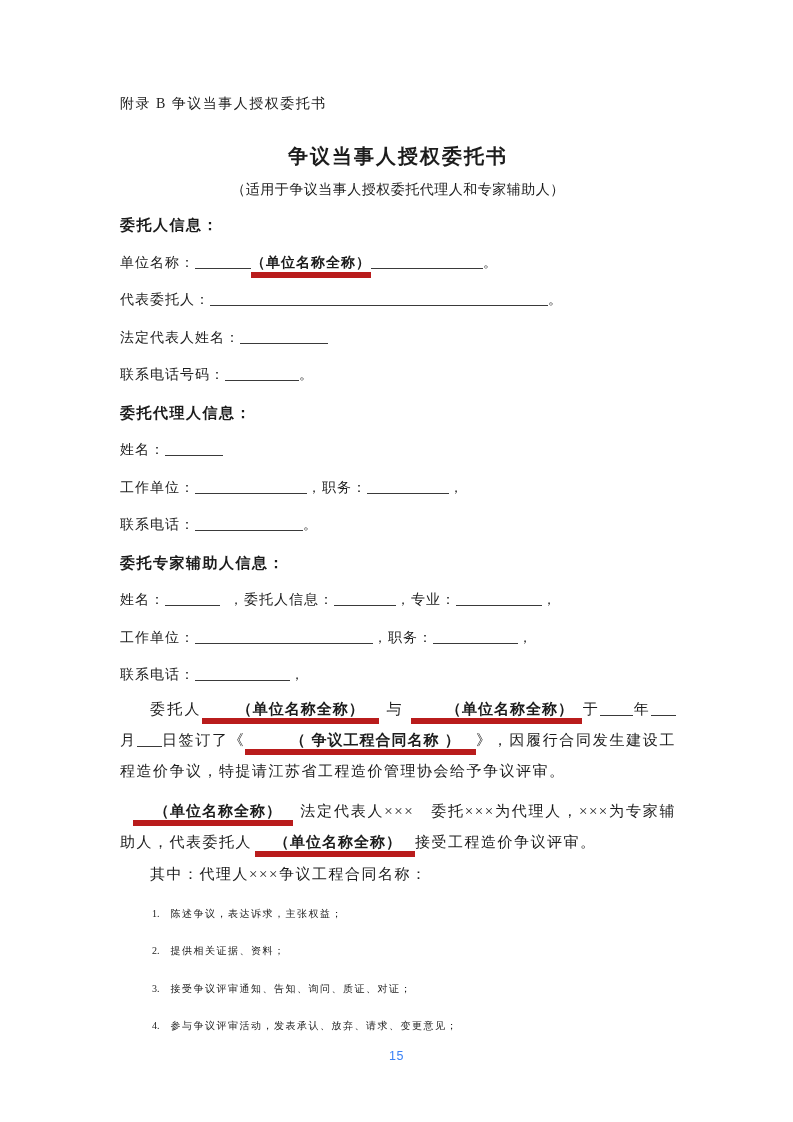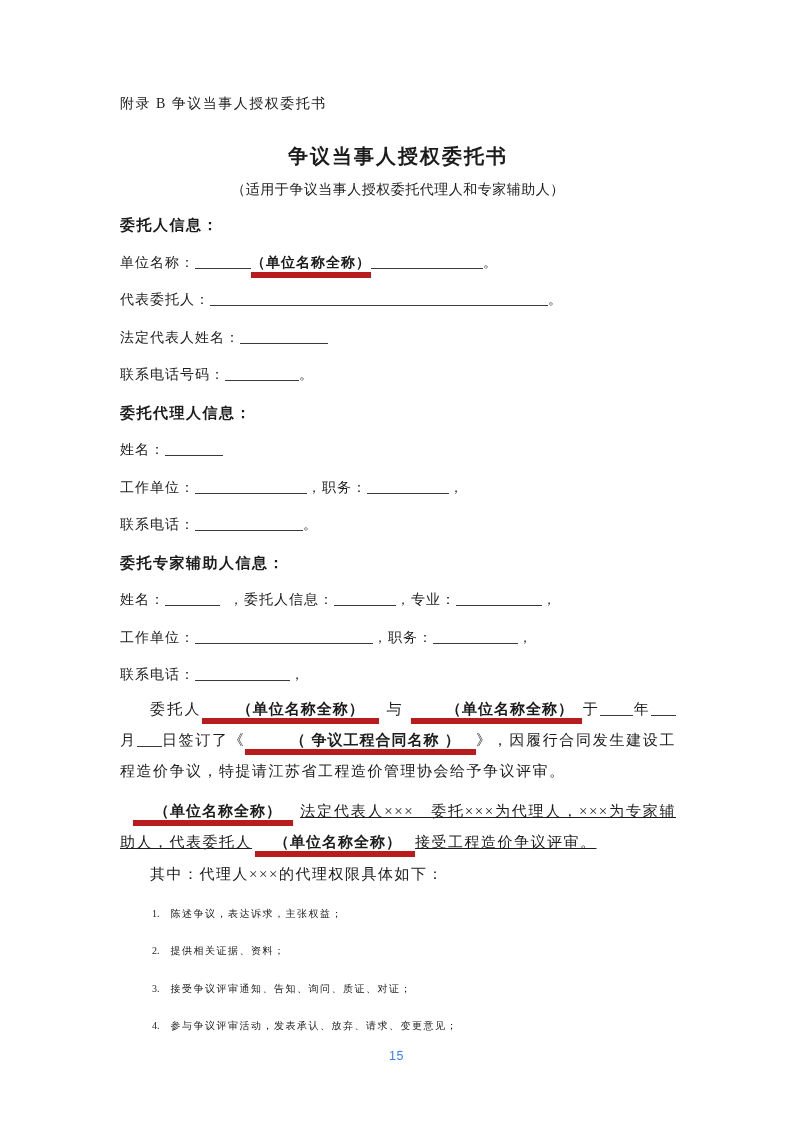--- a/index.html
+++ b/index.html
@@ -50,21 +50,21 @@
     font-weight: bold;
     font-family: "Liberation Sans", "DejaVu Sans", sans-serif;
     letter-spacing: 1px;
     line-height: 19px;
   }
   .para {
     font-size: 15px; line-height: 31px; letter-spacing: 1.5px;
     text-align: justify;
   }
   .para.p1 { margin-top: 0; text-indent: 30px; }
-  .para.p2 { margin-top: 9px; text-indent: 13px; text-decoration: underline; }
+  .para.p2 { margin-top: 9px; text-indent: 13px; }
   .para.p3 { margin-top: 1px; text-indent: 30px; }
   .sp-gap-r { margin-right: 7px; }
   .sp-gap-l { margin-left: 3px; }
   .list { margin-top: 5px; }
   .list-item {
     font-size: 10px; line-height: 37.5px; letter-spacing: 1.5px;
     padding-left: 32px; white-space: nowrap;
   }
   .list-item .num {
     letter-spacing: 0; margin-right: 11px;
@@ -162,21 +162,21 @@
   </div>
 
   <div class="para p1">
     <span>委托人</span><span class="filled pad-ph1 sp-gap-r">（单位名称全称）</span><span class="sp-gap-r">与</span><span class="filled pad-ph2">（单位名称全称）</span><span>于</span><span class="blank w-year"></span><span>年</span><span class="blank w-month"></span><span>月</span><span class="blank w-day"></span><span>日签订了《</span><span class="filled pad-contract">（ 争议工程合同名称 ）</span><span>》，因履行合同发生建设工程造价争议，特提请江苏省工程造价管理协会给予争议评审。</span>
   </div>
 
   <div class="para p2">
     <span class="filled pad-ph3 sp-gap-r">（单位名称全称）</span><span>法定代表人×××　委托×××为代理人，×××为专家辅助人，代表委托人</span><span class="filled pad-ph4 sp-gap-l">（单位名称全称）</span><span>接受工程造价争议评审。</span>
   </div>
 
-  <div class="para p3">其中：代理人×××的代理权限具体如下：</div>
+  <div class="para p3">其中：代理人×××争议工程合同名称：</div>
 
   <div class="list">
     <div class="list-item">
       <span class="num">1.</span><span>陈述争议，表达诉求，主张权益；</span>
     </div>
     <div class="list-item">
       <span class="num">2.</span><span>提供相关证据、资料；</span>
     </div>
     <div class="list-item">
       <span class="num">3.</span><span>接受争议评审通知、告知、询问、质证、对证；</span>

